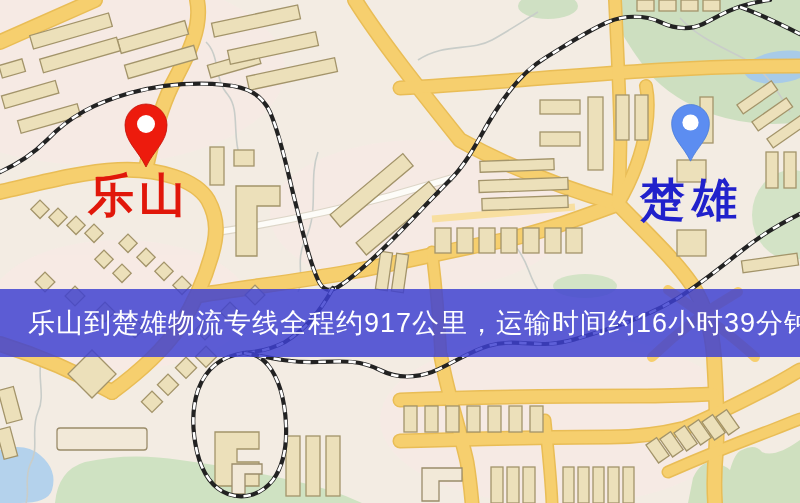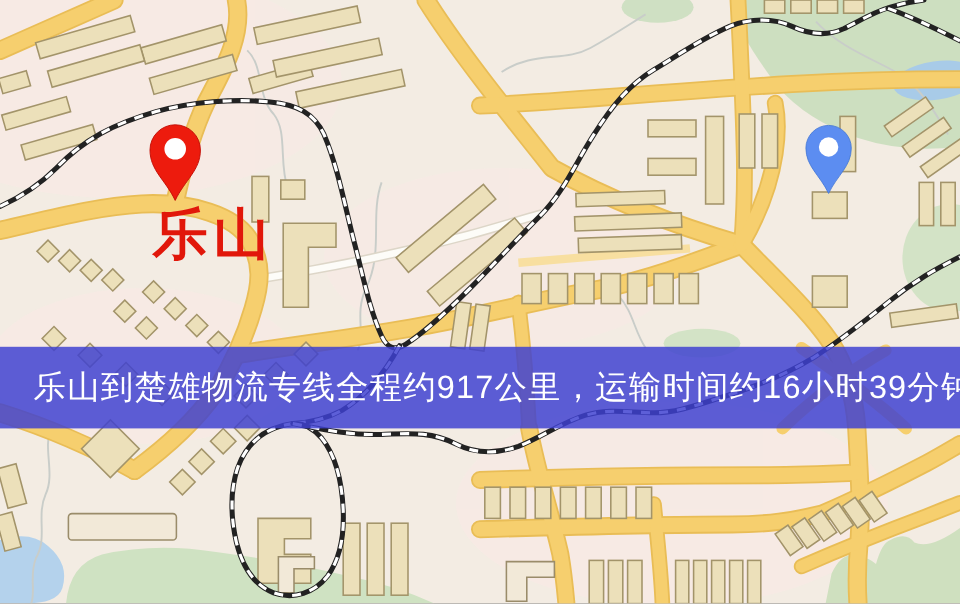--- a/index.html
+++ b/index.html
@@ -8,21 +8,21 @@
     font-family:"Liberation Sans","DejaVu Sans",sans-serif;
     background:#f3ece3;
   }
   .map-svg{position:absolute;left:0;top:0;}
   .pin{position:absolute;}
   .pin-origin{left:121px;top:100px;width:50px;height:68px;}
   .pin-dest{left:668px;top:100px;width:45px;height:63px;}
   .city-label{
     position:absolute;font-weight:bold;line-height:1;
     text-shadow:0 0 1px rgba(255,255,255,.25);
-    white-space:nowrap;user-select:none;margin-left:39px;
+    white-space:nowrap;user-select:none;
   }
   .label-origin{left:88px;top:172px;font-size:46px;letter-spacing:5px;color:#e1170a;}
   .label-dest{left:640px;top:177px;font-size:45px;letter-spacing:7px;color:#2121cb;}
   .banner{
     position:absolute;left:0;top:289px;width:800px;height:68px;
     background:rgba(62,64,208,0.84);
     display:flex;align-items:center;
     box-sizing:border-box;padding-left:28px;
   }
   .banner-text{
@@ -252,18 +252,19 @@
   <svg class="pin pin-origin" viewBox="0 0 50 68">
     <path d="M25,67 C17,50 4,42 4,25 A21,21 0 1 1 46,25 C46,42 33,50 25,67 Z" fill="#ed1b0d" stroke="#c21007" stroke-width="0.8"></path>
     <circle cx="25" cy="24" r="9" fill="#ffffff"></circle>
   </svg>
   <div class="city-label label-origin">乐山</div>
 
   <svg class="pin pin-dest" viewBox="0 0 50 68">
     <path d="M25,67 C17,50 4,42 4,25 A21,21 0 1 1 46,25 C46,42 33,50 25,67 Z" fill="#5c8df1" stroke="#4679d6" stroke-width="0.8"></path>
     <circle cx="25" cy="24" r="9" fill="#ffffff"></circle>
   </svg>
+  <div class="city-label label-dest">楚雄</div>
 
   <div class="banner">
     <span class="banner-text">乐山到楚雄物流专线全程约917公里，运输时间约16小时39分钟.</span>
   </div>
 
 </div>
 
 </body></html>

